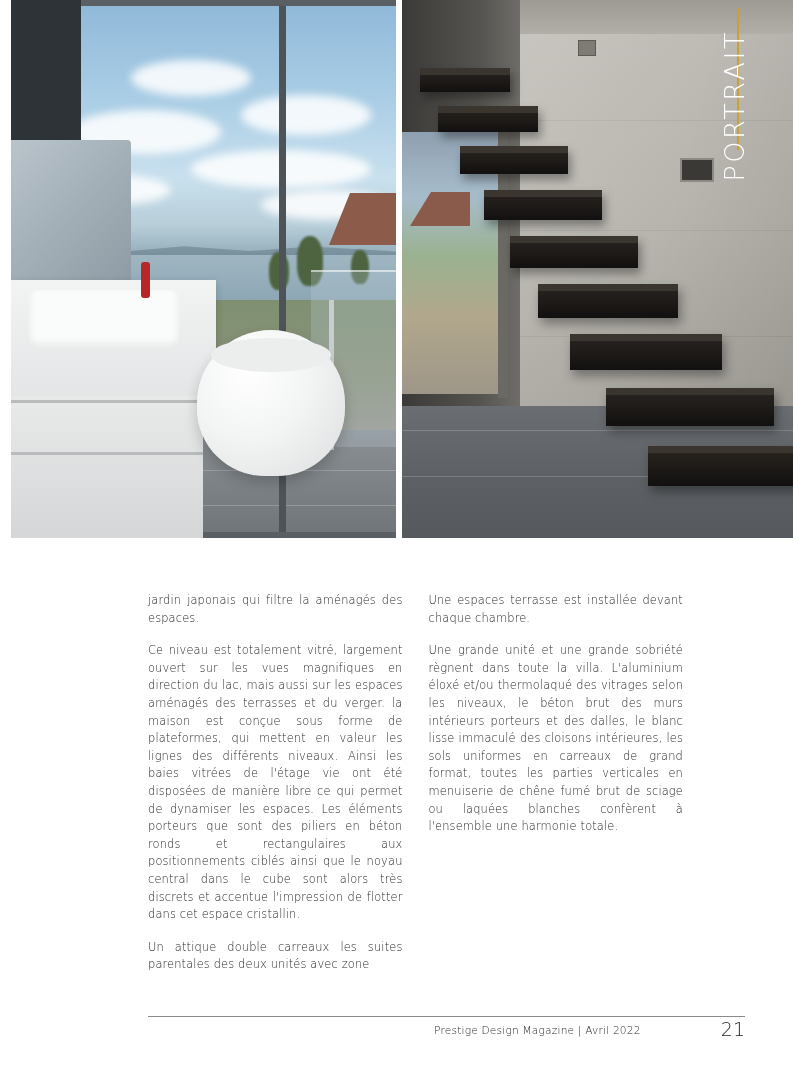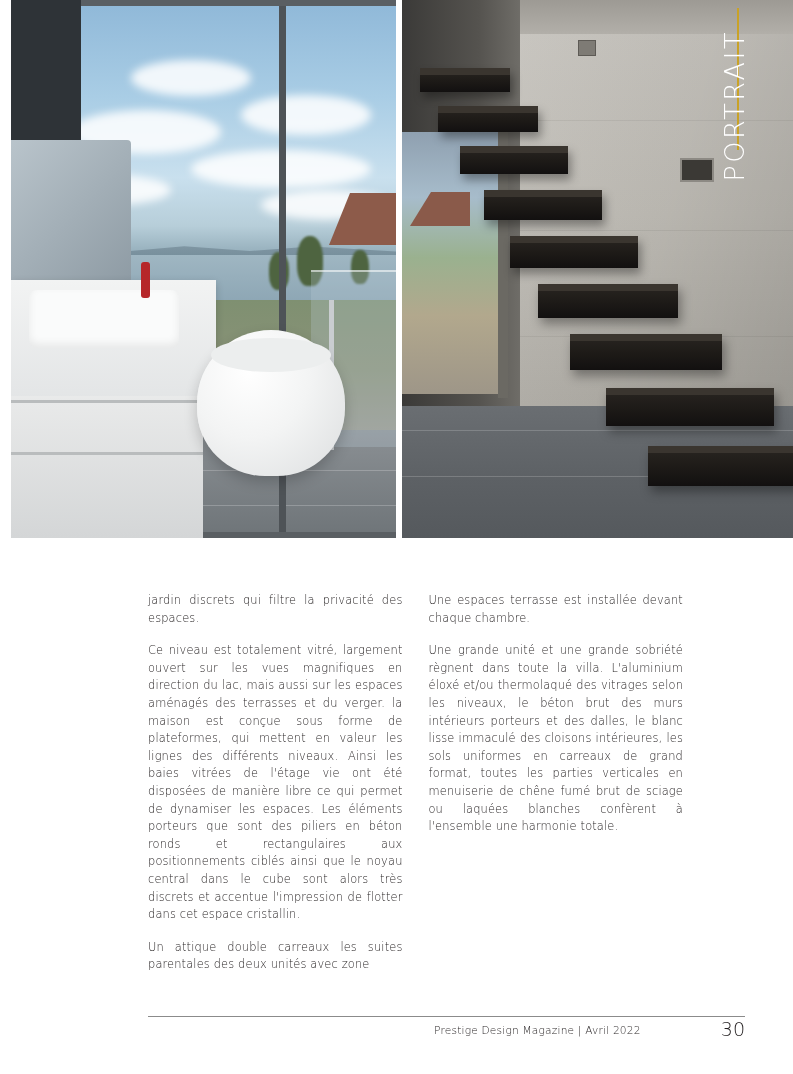--- a/index.html
+++ b/index.html
@@ -528,27 +528,27 @@
   </div>
 
   <div class="portrait-label">
     <div class="rule"></div>
     <div class="txt">PORTRAIT</div>
   </div>
 </div>
 
 <div class="content">
   <div class="col">
-    <p>jardin discrets qui filtre la privacité des espaces.</p>
+    <p>jardin japonais qui filtre la aménagés des espaces.</p>
     <p>Ce niveau est totalement vitré, largement ouvert sur les vues magnifiques en direction du lac, mais aussi sur les espaces aménagés des terrasses et du verger. la maison est conçue sous forme de plateformes, qui mettent en valeur les lignes des différents niveaux. Ainsi les baies vitrées de l'étage vie ont été disposées de manière libre ce qui permet de dynamiser les espaces. Les éléments porteurs que sont des piliers en béton ronds et rectangulaires aux positionnements ciblés ainsi que le noyau central dans le cube sont alors très discrets et accentue l'impression de flotter dans cet espace cristallin.</p>
     <p>Un attique double carreaux les suites parentales des deux unités avec zone</p>
   </div>
   <div class="col">
     <p>Une espaces terrasse est installée devant chaque chambre.</p>
     <p>Une grande unité et une grande sobriété règnent dans toute la villa. L'aluminium éloxé et/ou thermolaqué des vitrages selon les niveaux, le béton brut des murs intérieurs porteurs et des dalles, le blanc lisse immaculé des cloisons intérieures, les sols uniformes en carreaux de grand format, toutes les parties verticales en menuiserie de chêne fumé brut de sciage ou laquées blanches confèrent à l'ensemble une harmonie totale.</p>
   </div>
 </div>
 
 <div class="footer">
   <div class="rule"></div>
   <div class="credit">Prestige Design Magazine | Avril 2022</div>
-  <div class="pageno">30</div>
+  <div class="pageno">21</div>
 </div>
 
 </body></html>

